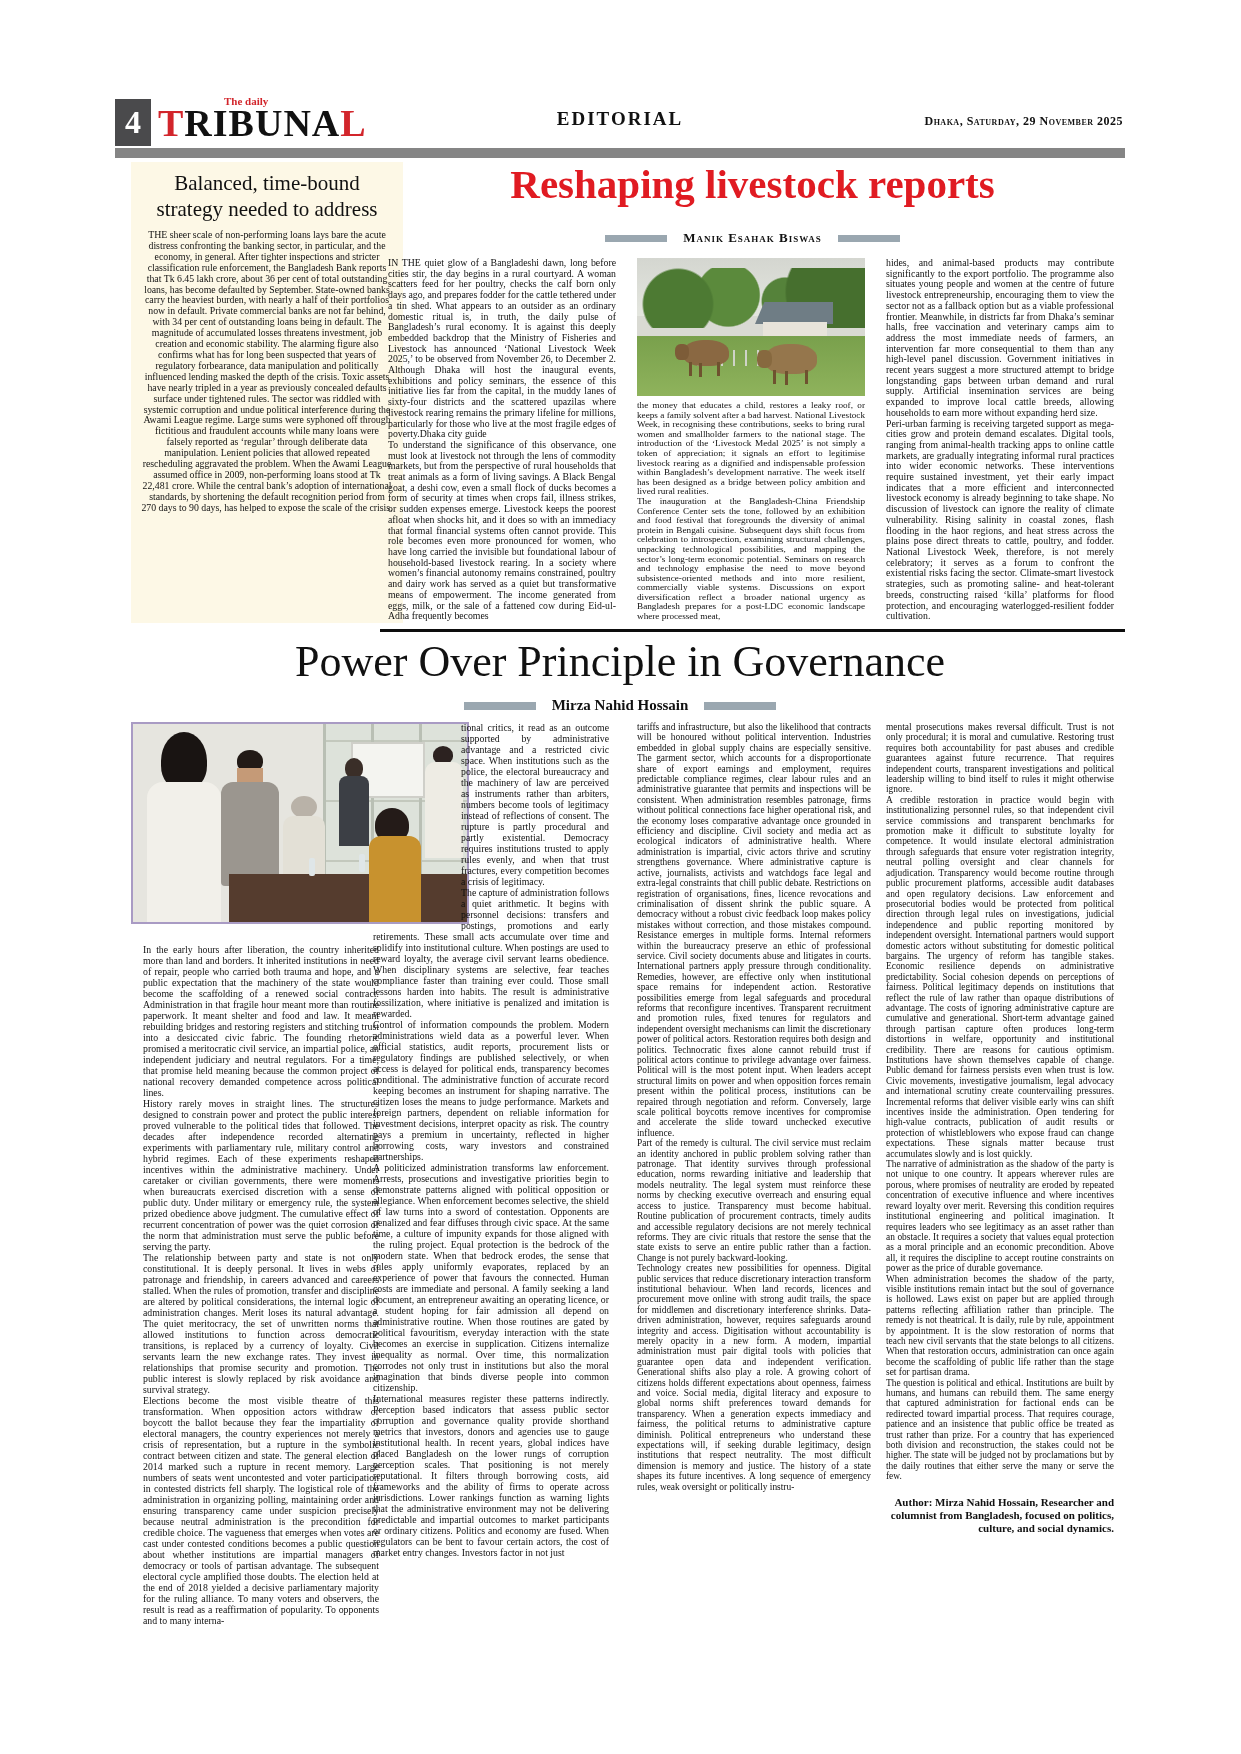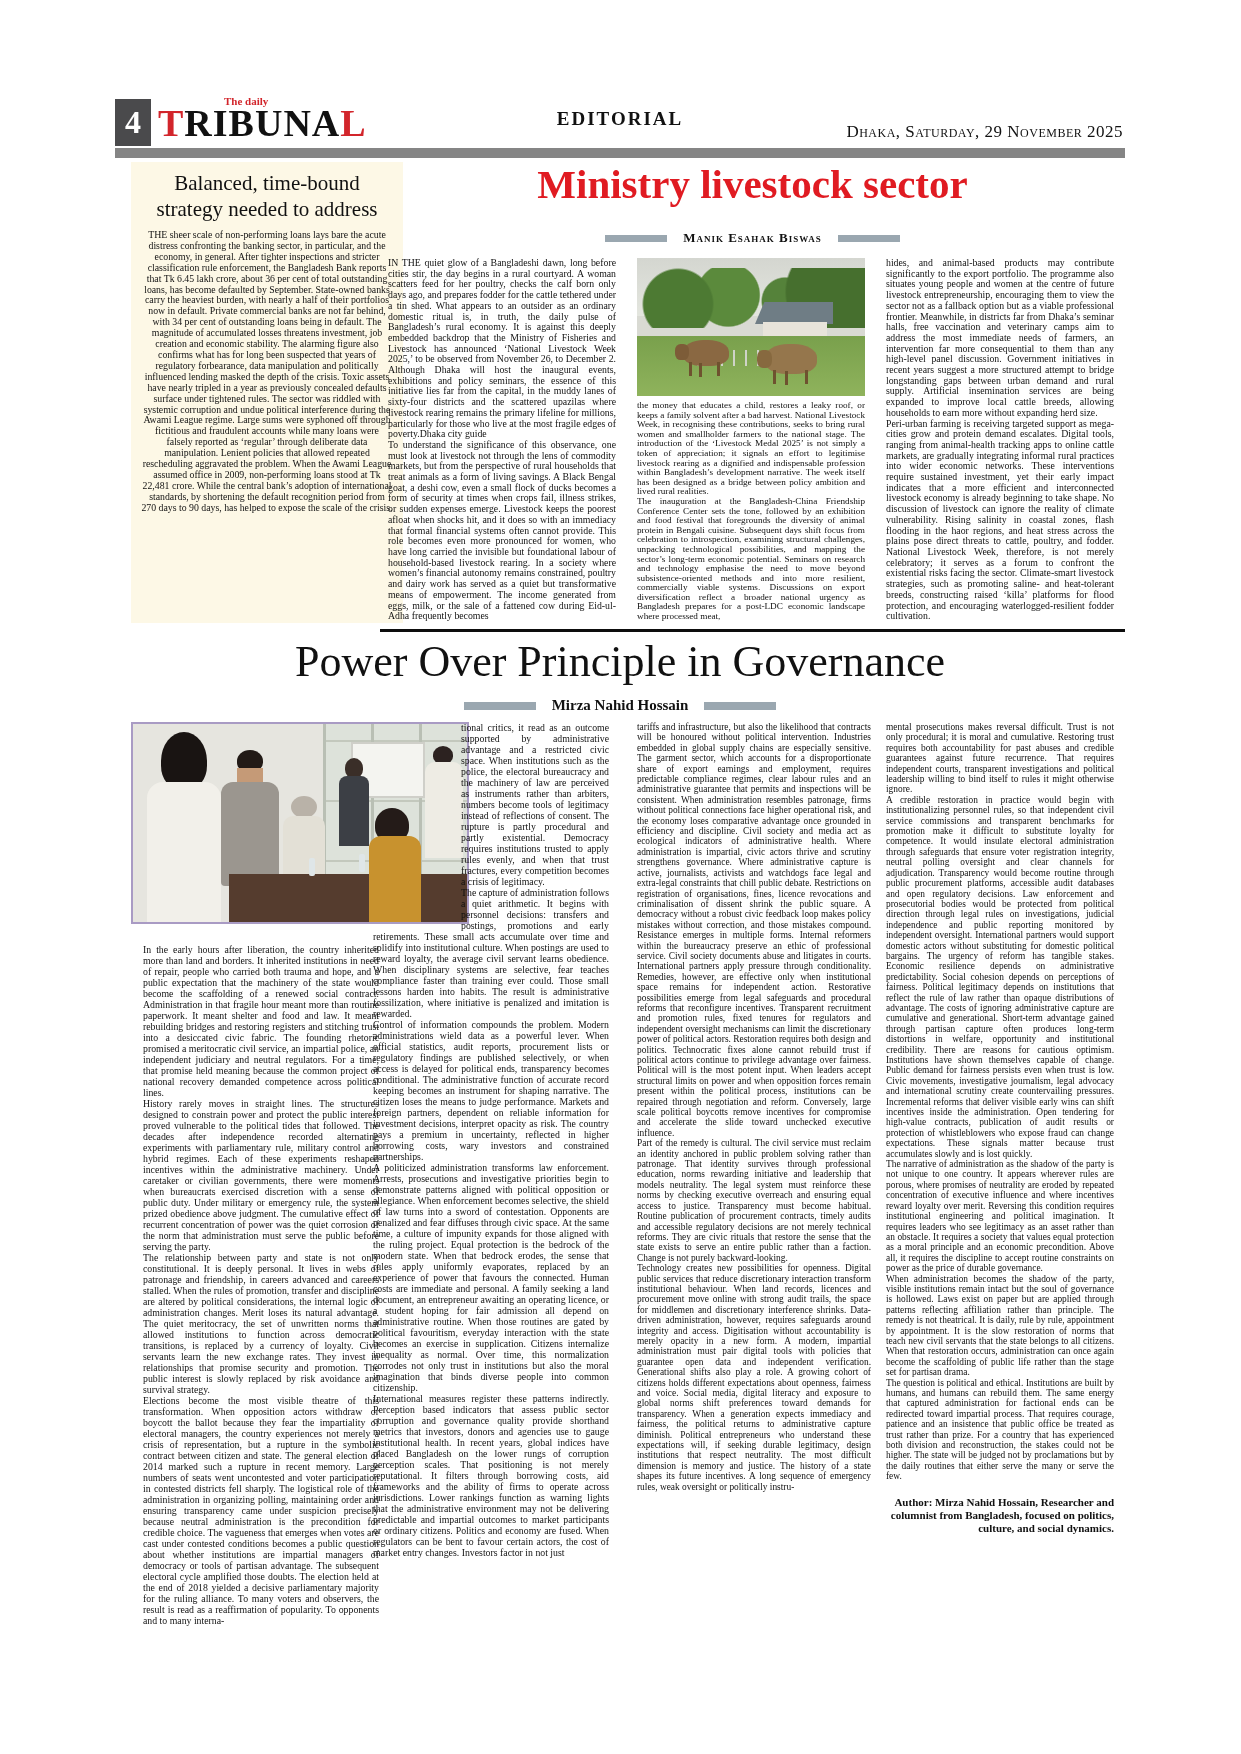--- a/index.html
+++ b/index.html
@@ -8,21 +8,21 @@
   .abs{position:absolute;}
   
   #pageno{left:115px;top:99px;width:36px;height:47px;background:#4a4a4c;color:#fff;
           font-size:32px;font-weight:bold;text-align:center;line-height:47px;}
   #masthead{left:158px;top:94px;width:260px;height:56px;}
   #tagline{position:absolute;left:66px;top:1px;font-size:11px;color:#d2252b;font-weight:bold;}
   #mastname{position:absolute;left:0;top:10px;font-size:38px;font-weight:bold;letter-spacing:1px;line-height:38px;}
   .red-letter{color:#d2252b;}
   #editorial{left:115px;top:108px;width:1010px;text-align:center;font-size:19px;font-weight:bold;
              letter-spacing:2px;pointer-events:none;}
-  #dateline{left:115px;top:122px;width:1008px;text-align:right;font-size:17px;font-weight:normal;
+  #dateline{left:115px;top:114px;width:1008px;text-align:right;font-size:12px;font-weight:bold;
             font-variant:small-caps;letter-spacing:.5px;}
   #header-bar{left:115px;top:148px;width:1010px;height:10px;background:#858585;}
   
   #leftbox{left:131px;top:162px;width:272px;height:461px;background:#fdf8e6;padding:6px 10px;
            box-sizing:border-box;overflow:hidden;}
   #leftbox-title{font-size:21px;line-height:26px;text-align:center;margin:2px 0 8px 0;font-weight:normal;}
   #leftbox .para{font-size:9.8px;line-height:10.9px;text-align:center;margin:0;}
   
   #a1-headline{left:380px;top:161px;width:745px;text-align:center;font-size:41px;font-weight:bold;
                color:#e01b22;line-height:46px;}
@@ -99,21 +99,21 @@
 
   <div class="abs" id="header-bar"></div>
 
   <div class="abs" id="leftbox">
     <div id="leftbox-title">Balanced, time-bound strategy needed to address</div>
     <div>
         <p class="para">THE sheer scale of non-performing loans lays bare the acute distress confronting the banking sector, in particular, and the economy, in general. After tighter inspections and stricter classification rule enforcement, the Bangladesh Bank reports that Tk 6.45 lakh crore, about 36 per cent of total outstanding loans, has become defaulted by September. State-owned banks carry the heaviest burden, with nearly a half of their portfolios now in default. Private commercial banks are not far behind, with 34 per cent of outstanding loans being in default. The magnitude of accumulated losses threatens investment, job creation and economic stability. The alarming figure also confirms what has for long been suspected that years of regulatory forbearance, data manipulation and politically influenced lending masked the depth of the crisis. Toxic assets have nearly tripled in a year as previously concealed defaults surface under tightened rules. The sector was riddled with systemic corruption and undue political interference during the Awami League regime. Large sums were syphoned off through fictitious and fraudulent accounts while many loans were falsely reported as ‘regular’ through deliberate data manipulation. Lenient policies that allowed repeated rescheduling aggravated the problem. When the Awami League assumed office in 2009, non-performing loans stood at Tk 22,481 crore. While the central bank’s adoption of international standards, by shortening the default recognition period from 270 days to 90 days, has helped to expose the scale of the crisis.</p>
       </div>
   </div>
 
-  <div class="abs" id="a1-headline">Ministry livestock sector</div>
+  <div class="abs" id="a1-headline">Reshaping livestock reports</div>
 
   <div class="abs byline-row" id="a1-byline">
     <span class="byline-bar"></span>
     <span class="byline-name">Manik Esahak Biswas</span>
     <span class="byline-bar"></span>
   </div>
 
   <div class="col a1col" id="a1-col1">
       <p class="para">IN THE quiet glow of a Bangladeshi dawn, long before cities stir, the day begins in a rural courtyard. A woman scatters feed for her poultry, checks the calf born only days ago, and prepares fodder for the cattle tethered under a tin shed. What appears to an outsider as an ordinary domestic ritual is, in truth, the daily pulse of Bangladesh’s rural economy. It is against this deeply embedded backdrop that the Ministry of Fisheries and Livestock has announced ‘National Livestock Week 2025,’ to be observed from November 26, to December 2. Although Dhaka will host the inaugural events, exhibitions and policy seminars, the essence of this initiative lies far from the capital, in the muddy lanes of sixty-four districts and the scattered upazilas where livestock rearing remains the primary lifeline for millions, particularly for those who live at the most fragile edges of poverty.Dhaka city guide</p>
       <p class="para">To understand the significance of this observance, one must look at livestock not through the lens of commodity markets, but from the perspective of rural households that treat animals as a form of living savings. A Black Bengal goat, a deshi cow, even a small flock of ducks becomes a form of security at times when crops fail, illness strikes, or sudden expenses emerge. Livestock keeps the poorest afloat when shocks hit, and it does so with an immediacy that formal financial systems often cannot provide. This role becomes even more pronounced for women, who have long carried the invisible but foundational labour of household-based livestock rearing. In a society where women’s financial autonomy remains constrained, poultry and dairy work has served as a quiet but transformative means of empowerment. The income generated from eggs, milk, or the sale of a fattened cow during Eid-ul-Adha frequently becomes</p>

